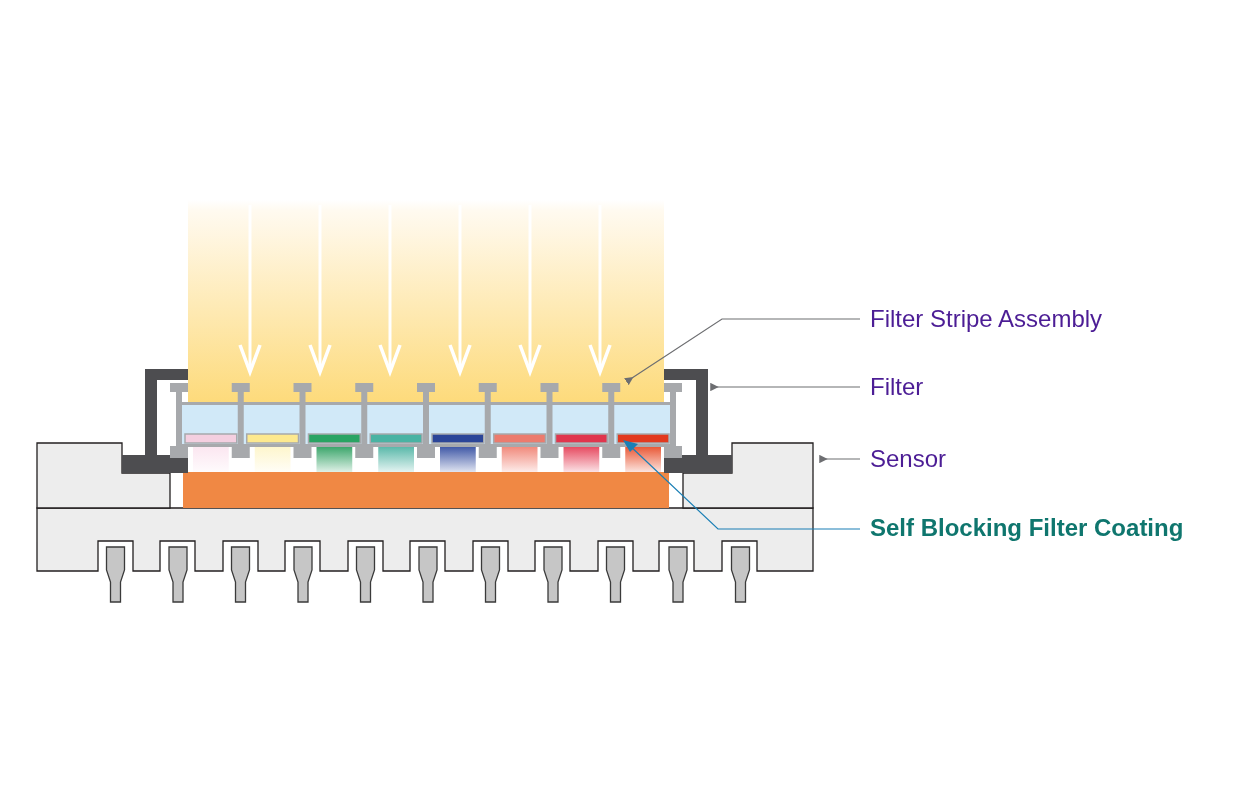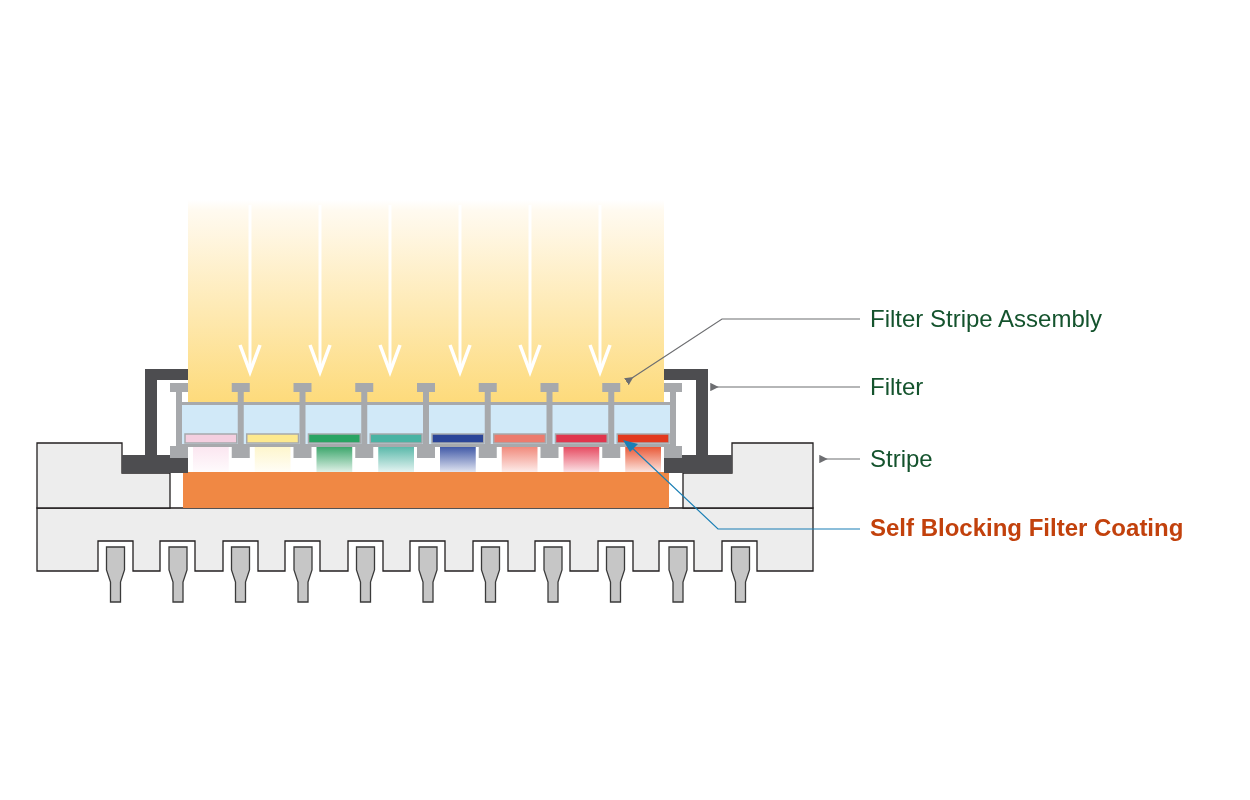--- a/index.html
+++ b/index.html
@@ -1,19 +1,19 @@
 <!DOCTYPE html>
 <html><head>
 <meta charset="utf-8">
 <style>
   html, body { margin:0; padding:0; background:#ffffff; }
   body { width:1250px; height:800px; position:relative; overflow:hidden; font-family:"Liberation Sans", sans-serif; }
   #diagram { position:absolute; left:0; top:0; }
-  .label { position:absolute; font-family:"Liberation Sans", sans-serif; font-size:24px; color:#14532d; white-space:nowrap; }
-  .label.highlight { color:#c2410c; font-weight:bold; }
+  .label { position:absolute; font-family:"Liberation Sans", sans-serif; font-size:24px; color:#4c1d95; white-space:nowrap; }
+  .label.highlight { color:#0f766e; font-weight:bold; }
 </style>
 </head>
 <body>
 
 <svg id="diagram" width="1250" height="800" viewBox="0 0 1250 800" xmlns="http://www.w3.org/2000/svg">
   <defs>
     <linearGradient id="lightGrad" x1="0" y1="0" x2="0" y2="1">
       <stop offset="0" id="lg-top" stop-color="#ffffff"></stop>
       <stop offset="0.05" id="lg-top2" stop-color="#fffaf0"></stop>
       <stop offset="1" id="lg-bot" stop-color="#fdd976"></stop>
@@ -175,14 +175,14 @@
 
   <polyline points="860,319 722,319 632,378" fill="none" stroke="#6d6e71" stroke-width="1.2" marker-end="url(#grayHead)"></polyline>
   <line x1="860" y1="387" x2="717" y2="387" stroke="#6d6e71" stroke-width="1.2" marker-end="url(#grayHead)"></line>
   <line x1="860" y1="459" x2="826" y2="459" stroke="#6d6e71" stroke-width="1.2" marker-end="url(#grayHead)"></line>
   <polyline points="860,529 718,529 628,444" fill="none" stroke="#1a7fb5" stroke-width="1.2"></polyline>
   <path d="M623,440 L638,444 L630,452 Z" fill="#1a7fb5"></path>
 </svg>
 
 <div class="label" style="left:870px; top:305px;">Filter Stripe Assembly</div>
 <div class="label" style="left:870px; top:373px;">Filter</div>
-<div class="label" style="left:870px; top:445px;">Stripe</div>
+<div class="label" style="left:870px; top:445px;">Sensor</div>
 <div class="label highlight" style="left:870px; top:514px;">Self Blocking Filter Coating</div>
 
 </body></html>

